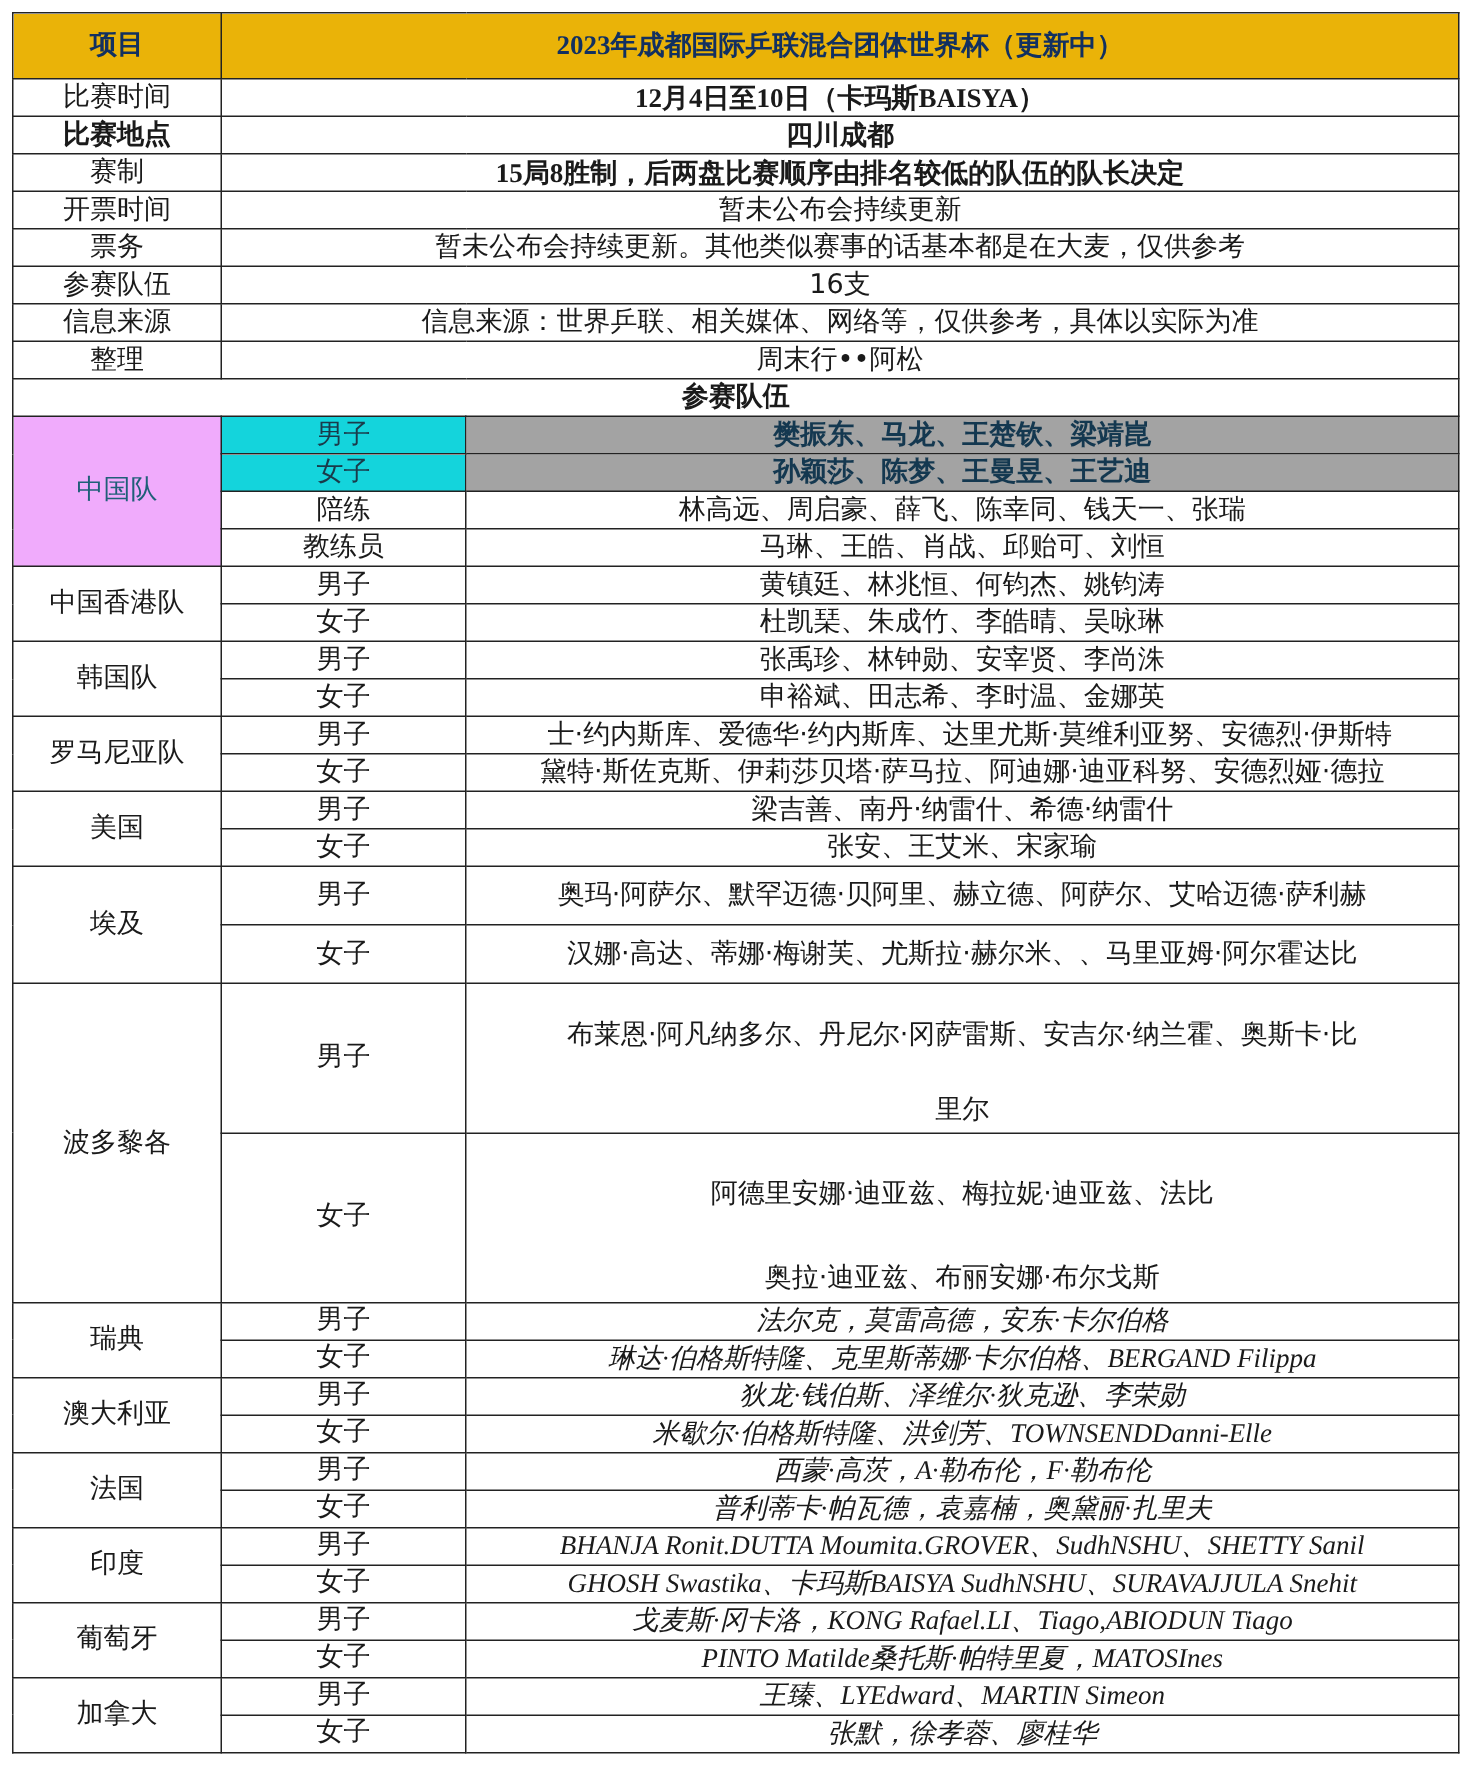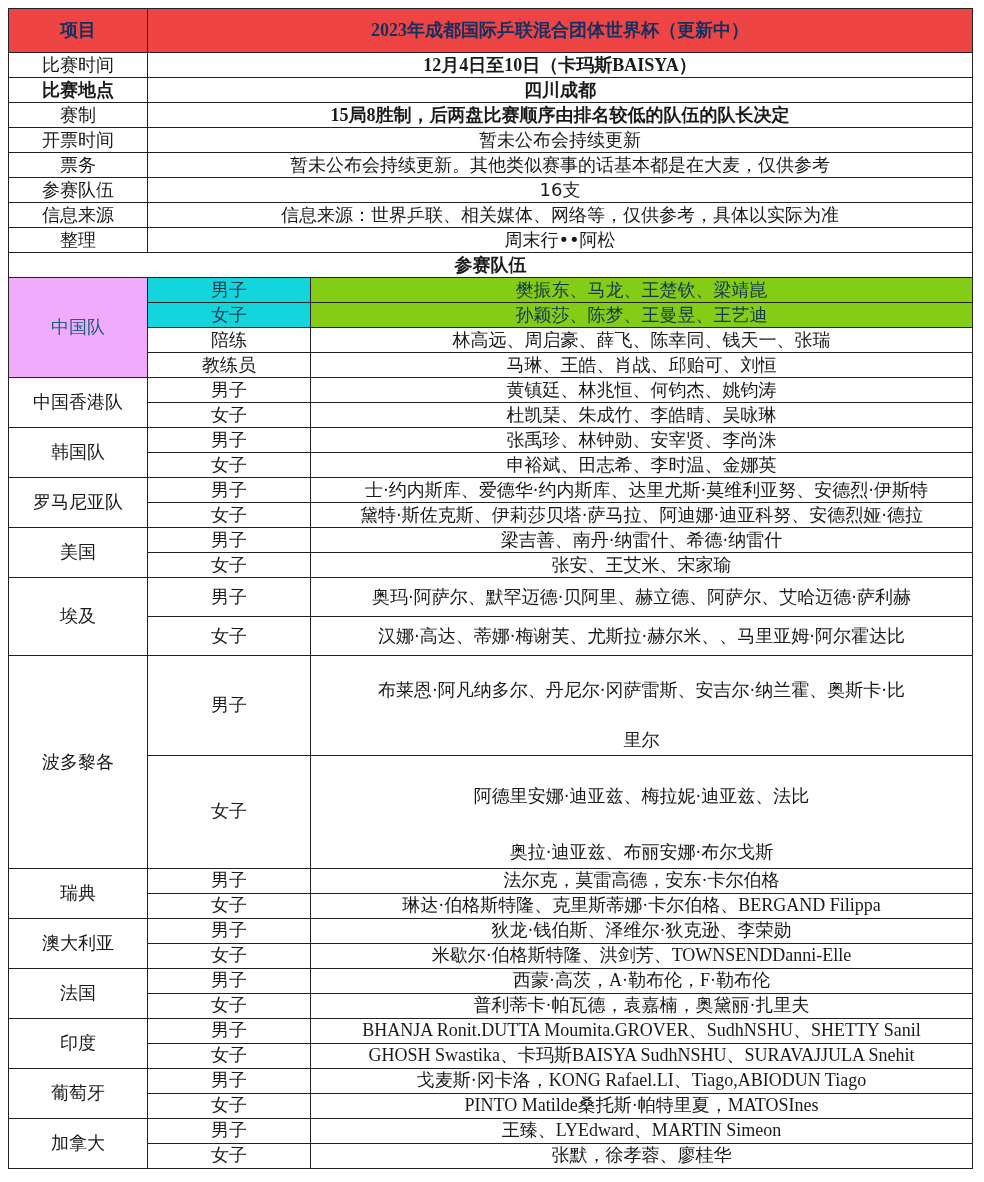--- a/index.html
+++ b/index.html
@@ -4,40 +4,40 @@
 <style>
   html, body { margin:0; padding:0; background:#ffffff; }
   body { width:984px; height:1182px; position:relative; overflow:hidden;
          font-family:"DejaVu Sans", "Liberation Sans", sans-serif; color:#1a1a1a; }
   #sheet { position:absolute; left:8px; top:8px; width:964px; border-collapse:collapse; table-layout:fixed; }
   #sheet td { border:1.5px solid #222; padding:0 2px; text-align:center; vertical-align:middle;
               white-space:nowrap; overflow:hidden; font-size:18px; line-height:1.15; }
   #sheet col.c1 { width:139px; }
   #sheet col.c2 { width:163px; }
   #sheet col.c3 { width:662px; }
-  .title-row td { background:#ef4444; height:43px; font-family:"Liberation Serif","DejaVu Serif",serif;
+  .title-row td { background:#eab308; height:43px; font-family:"Liberation Serif","DejaVu Serif",serif;
                   font-weight:bold; font-size:36px; color:#123060; letter-spacing:0; border-color:#1b6f80; }
   .title-row td.t1 { font-family:"DejaVu Sans", sans-serif; font-size:34px; }
   .info td { height:24px; }
   .info td.k { font-size:19px; }
   .info td.v { font-size:18px; }
   .bold td.v { font-family:"Liberation Serif","DejaVu Serif",serif; font-weight:bold; font-size:18px; }
   .bold td.k.strong { font-weight:bold;margin-left:27px; }
   .section td { height:24px; font-weight:bold; font-size:18px; }
   .cn td.hl { background:#14d4dc; color:#1a3a4a; }
   .cn td.team-cn { background:#f0abfc; color:#1f5f78; font-size:20px; border-color:#1b6f80; }
-  .cn td.hlv { background:#84cc16; font-weight:normal; color:#143850;margin-top:12px; }
+  .cn td.hlv { background:#a3a3a3; font-weight:bold; color:#143850;margin-top:12px; }
   .r26 td { height:24px; }
   .r40 td { height:38px; }
   .r64 td { height:62px; }
   .r106 td { height:104px; }
   .team { font-size:20px; }
   .cat { font-size:19px; }
   .names { font-size:18px; }
-  .names.serif { font-family:"Liberation Serif","DejaVu Serif",serif; font-size:19px; }
+  .names.serif { font-family:"Liberation Serif","DejaVu Serif",serif; font-size:19px;font-style:italic; }
   .two-line span { display:block;margin-top:24px; }
 </style>
 </head>
 <body>
 
 <table id="sheet">
   <colgroup>
       <col class="c1">
       <col class="c2">
       <col class="c3">

